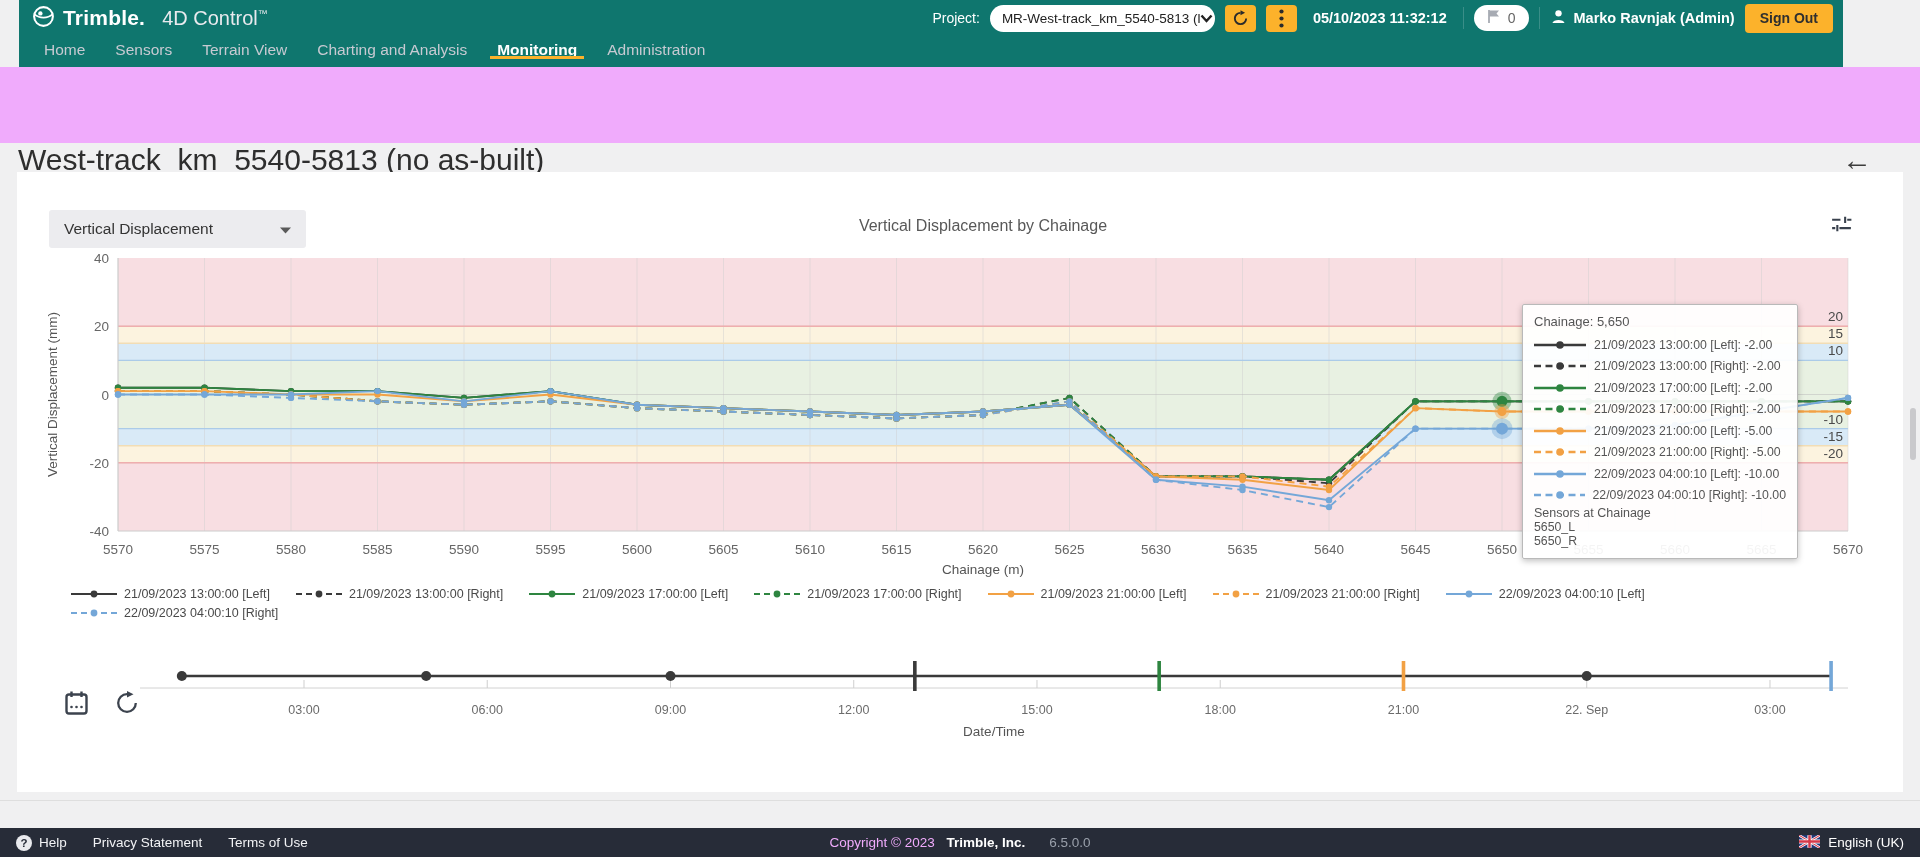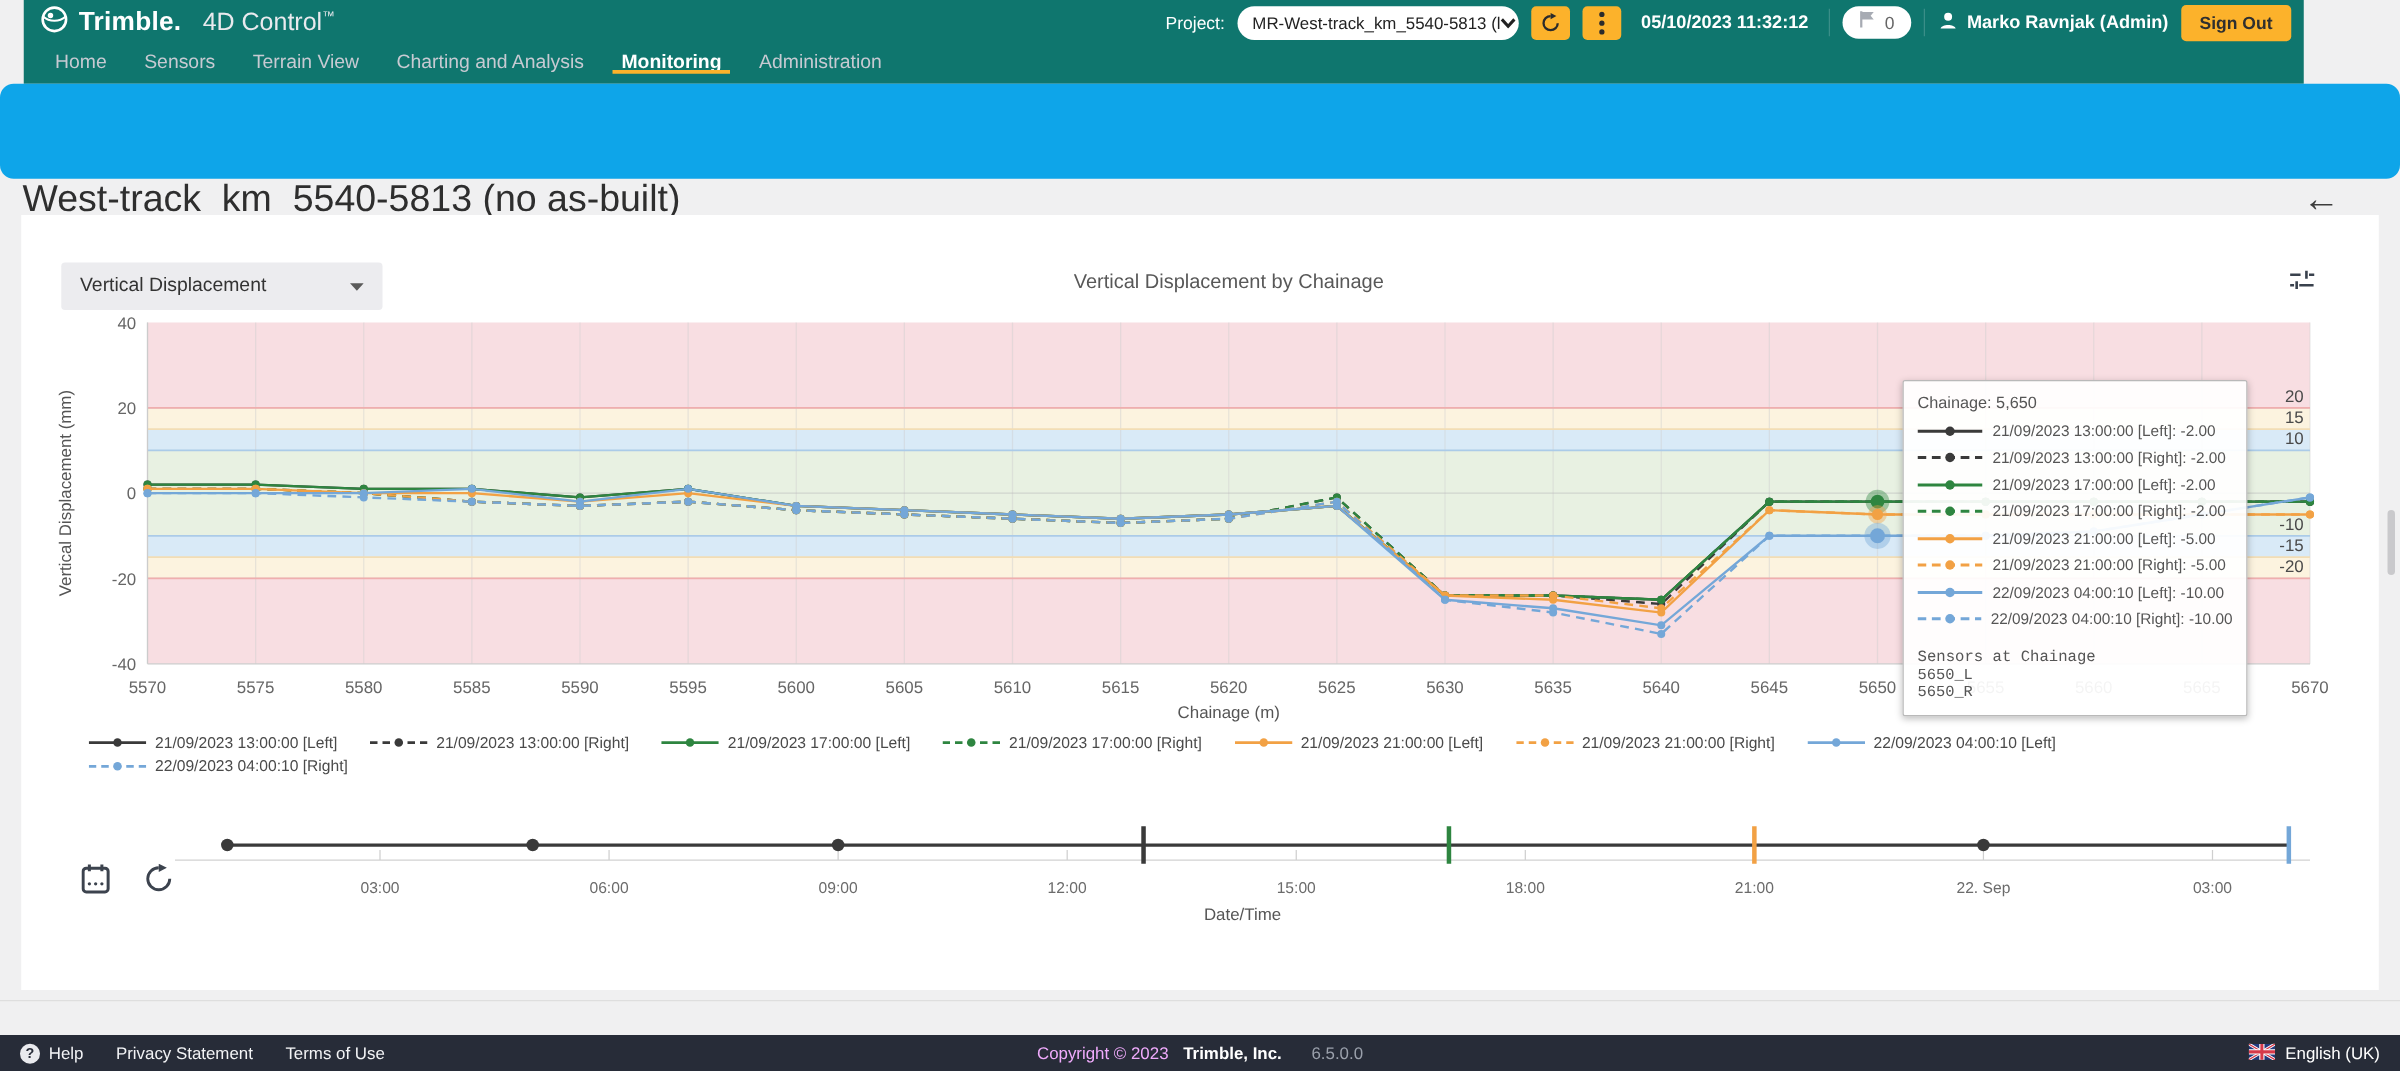--- a/index.html
+++ b/index.html
@@ -23,42 +23,42 @@
   .flag-pill { display:flex; align-items:center; gap:7px; background:#fff; border-radius:14px; height:26px; padding:0 13px; cursor:pointer; }
   .flag-pill .cnt { color:#666; font-size:14px; }
   .user { display:flex; align-items:center; gap:7px; font-size:14.5px; font-weight:600; }
   .signout { background:#fcb22b; color:#2f2f2f; border:none; border-radius:4px; height:29px; padding:0 15px; font-size:14px; font-weight:600; cursor:pointer; }
   .navrow { display:flex; align-items:center; height:31px; padding-left:10px; gap:0; }
   .nav-item { display:flex; align-items:center; padding:0 15px; font-size:15.5px; color:#c7cad2; cursor:pointer; position:relative; }
   .nav-item.active { color:#fff; font-weight:bold; }
   .nav-item.active::after { content:""; position:absolute; left:8px; right:8px; bottom:0; height:3px; background:#fcb22b; }
 
   
-  .titlebar { position:absolute; left:0; top:67px; width:1920px; height:76px; background:#0ea5e9;border-radius:11px; }
+  .titlebar { position:absolute; left:0; top:67px; width:1920px; height:76px; background:#f0abfc; }
   .page-title { position:absolute; left:18px; top:76px; font-size:30px; color:#2e2e2e; font-weight:400; }
   .back-arrow { position:absolute; right:48px; top:78px; font-size:30px; color:#3c3c3c; cursor:pointer; line-height:1; }
 
   
   .card { position:absolute; left:17px; top:172px; width:1886px; height:620px; background:#fff; }
   .metric-dd { position:absolute; left:32px; top:38px; width:257px; height:38px; background:#ececef; border-radius:3px;
       display:flex; align-items:center; justify-content:space-between; padding:0 15px 0 15px; font-size:15.5px; color:#333; cursor:pointer; }
   .chart-title { position:absolute; left:101px; top:45px; width:1730px; text-align:center; font-size:16px; color:#585858; }
   .tune-btn { position:absolute; left:1806px; top:34px; width:36px; height:36px; display:flex; align-items:center; justify-content:center; cursor:pointer; }
   #chart-svg { position:absolute; left:0; top:0; }
   .legend { position:absolute; left:54px; top:415px; width:1772px; display:flex; flex-wrap:wrap; align-items:center; }
   .lg-item { display:flex; align-items:center; gap:7px; margin-right:26px; margin-bottom:5px; font-size:12.5px; color:#4a4a4a; cursor:pointer; white-space:nowrap;text-align:center; }
   #timeline-svg { position:absolute; left:0; top:470px; }
   .tl-icon { position:absolute; width:28px; height:28px; display:flex; align-items:center; justify-content:center; cursor:pointer; }
 
   
   .tooltip { position:absolute; left:1505px; top:132px; width:276px; background:rgba(255,255,255,.93);
       border:1px solid #b9b9b9; border-radius:2px; box-shadow:0 2px 6px rgba(0,0,0,.25); padding:9px 11px 10px 11px; color:#555; }
   .tt-title { font-size:13px; margin-bottom:5px; }
   .tt-row { display:flex; align-items:center; gap:8px; font-size:12.3px; height:21.5px; white-space:nowrap; }
-  .tt-sensors { margin-top:14px; font-size:12.5px; line-height:13.5px;font-family:Liberation Mono, monospace; }
+  .tt-sensors { font-size:12.5px; line-height:13.5px; }
   .tt-sensors div { margin-top:.5px; }
   .tt-sensor { font-size:12.3px; line-height:13.5px; margin-top:1px; }
 
   
   .pre-footer-line { position:absolute; left:0; top:800px; width:1920px; height:1px; background:#dedede; }
   .footer { position:absolute; left:0; top:828px; width:1920px; height:29px; background:#272c38; color:#fff;
       display:flex; align-items:center; padding:0 16px; font-size:13.5px; }
   .foot-left { display:flex; align-items:center; gap:26px; }
   .foot-item { display:flex; align-items:center; gap:7px; cursor:pointer; color:#f2f3f5; }
   .help-circ { width:16px; height:16px; border-radius:50%; background:#e9eaee; color:#272c38; font-size:11.5px; font-weight:bold;

